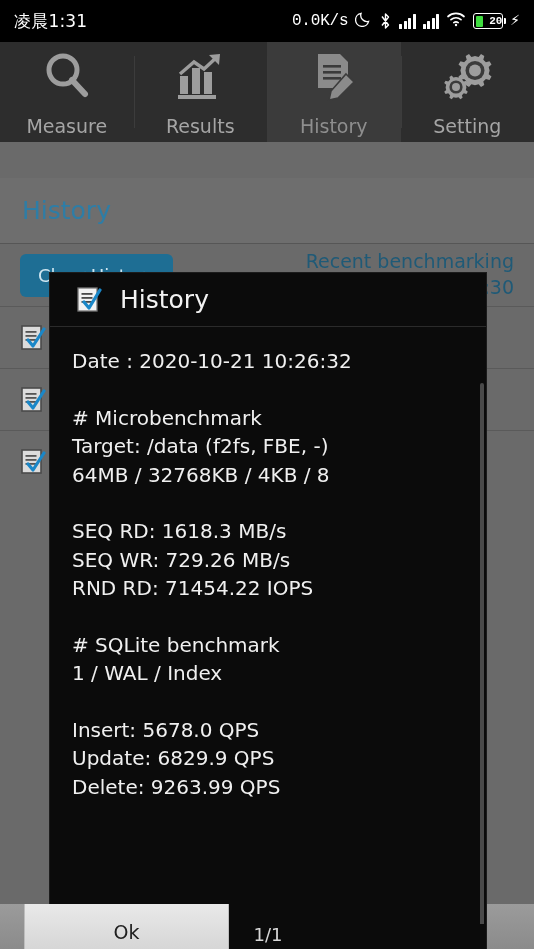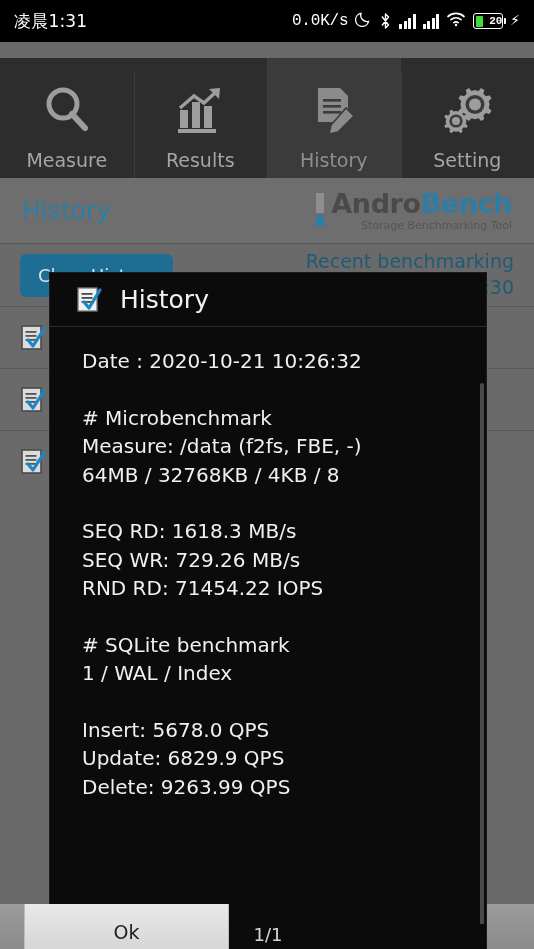--- a/index.html
+++ b/index.html
@@ -54,22 +54,22 @@
   }
   .battery .fill { width: 7px; height: 100%; background: #3fdc3f; border-radius: 1px;}
   .battery .lvl {
     position:absolute; left:0; right:0; text-align:right;
     font-size: 11px; font-weight: 700; color:#fff; line-height: 12px;
   }
   .bolt { font-size: 16px; color:#fff; line-height: 1; }
 
   
   #tabbar {
-    position: absolute; top: 58px; left: 0;
-    width: 534px; height: 136px;
+    position: absolute; top: 42px; left: 0;
+    width: 534px; height: 100px;
     background: #2d2d2d;
     display: flex;
   }
   .tab {
     flex: 1 1 0;
     display: flex; flex-direction: column;
     align-items: center; justify-content: center;
     gap: 10px;
     position: relative;
     color: #a5a5a5;
@@ -157,21 +157,21 @@
     display:flex; align-items:center; gap:18px;
     padding: 0 26px;
     background:#0b0b0b;
     border-bottom: 1px solid #2b2b2b;
   }
   #dlghead .ttl { color:#f2f2f2; font-size: 25px; }
   .docpen { width:26px; height:28px; flex:0 0 auto;}
 
   #dlgbody {
     flex: 1 1 auto;
-    padding: 20px 26px 8px 32px;
+    padding: 20px 26px 8px 22px;
     color:#f0f0f0;
     font-size: 20px;
     line-height: 1.42;
     overflow: hidden;
     position: relative;
   }
   #dlgbody .line { white-space: pre; }
   #dlgbody .blank { height: 1.42em; }
 
   #scrollbar {
@@ -311,32 +311,20 @@
           <circle cx="17" cy="39" r="6.6" fill="#3b3b3b"></circle>
           <circle cx="17" cy="39" r="4" fill="#9d9d9d"></circle>
         </svg>
       </span>
       <span class="label">Setting</span>
     </div>
   </div>
 
   <div id="appheader">
     <span class="title">History</span>
-    <span class="logo">
-      <span class="marks">
-        <span class="m1"></span>
-          <span class="m2"></span>
-      </span>
-      <span class="words">
-        <span class="wordmark">
-          <span class="a">Andro</span><span class="b">Bench</span>
-        </span>
-        <span class="tagline">Storage Benchmarking Tool</span>
-      </span>
-    </span>
   </div>
 
   <div id="bgcontent">
 
     <div id="bgtoolbar">
       <button id="clearbtn">Clear History</button>
       <span id="recentbox">
         <div class="r1">Recent benchmarking</div>
         <div class="r2">2020-12-07 01:31:30</div>
       </span>
@@ -396,21 +384,21 @@
           <path d="M8 16 L13 22 L24 4" fill="none" stroke="#1a87c8" stroke-width="3.2" stroke-linecap="round" stroke-linejoin="round"></path>
         </svg>
       </span>
       <span class="ttl">History</span>
     </div>
 
     <div id="dlgbody">
       <div class="line">Date : 2020-10-21 10:26:32</div>
       <div class="blank"></div>
       <div class="line"># Microbenchmark</div>
-      <div class="line">Measure: /data (f2fs, FBE, -)</div>
+      <div class="line">Target: /data (f2fs, FBE, -)</div>
       <div class="line">64MB / 32768KB / 4KB / 8</div>
       <div class="blank"></div>
       <div class="line">SEQ RD: 1618.3 MB/s</div>
       <div class="line">SEQ WR: 729.26 MB/s</div>
       <div class="line">RND RD: 71454.22 IOPS</div>
       <div class="blank"></div>
       <div class="line"># SQLite benchmark</div>
       <div class="line">1 / WAL / Index</div>
       <div class="blank"></div>
       <div class="line">Insert: 5678.0 QPS</div>

